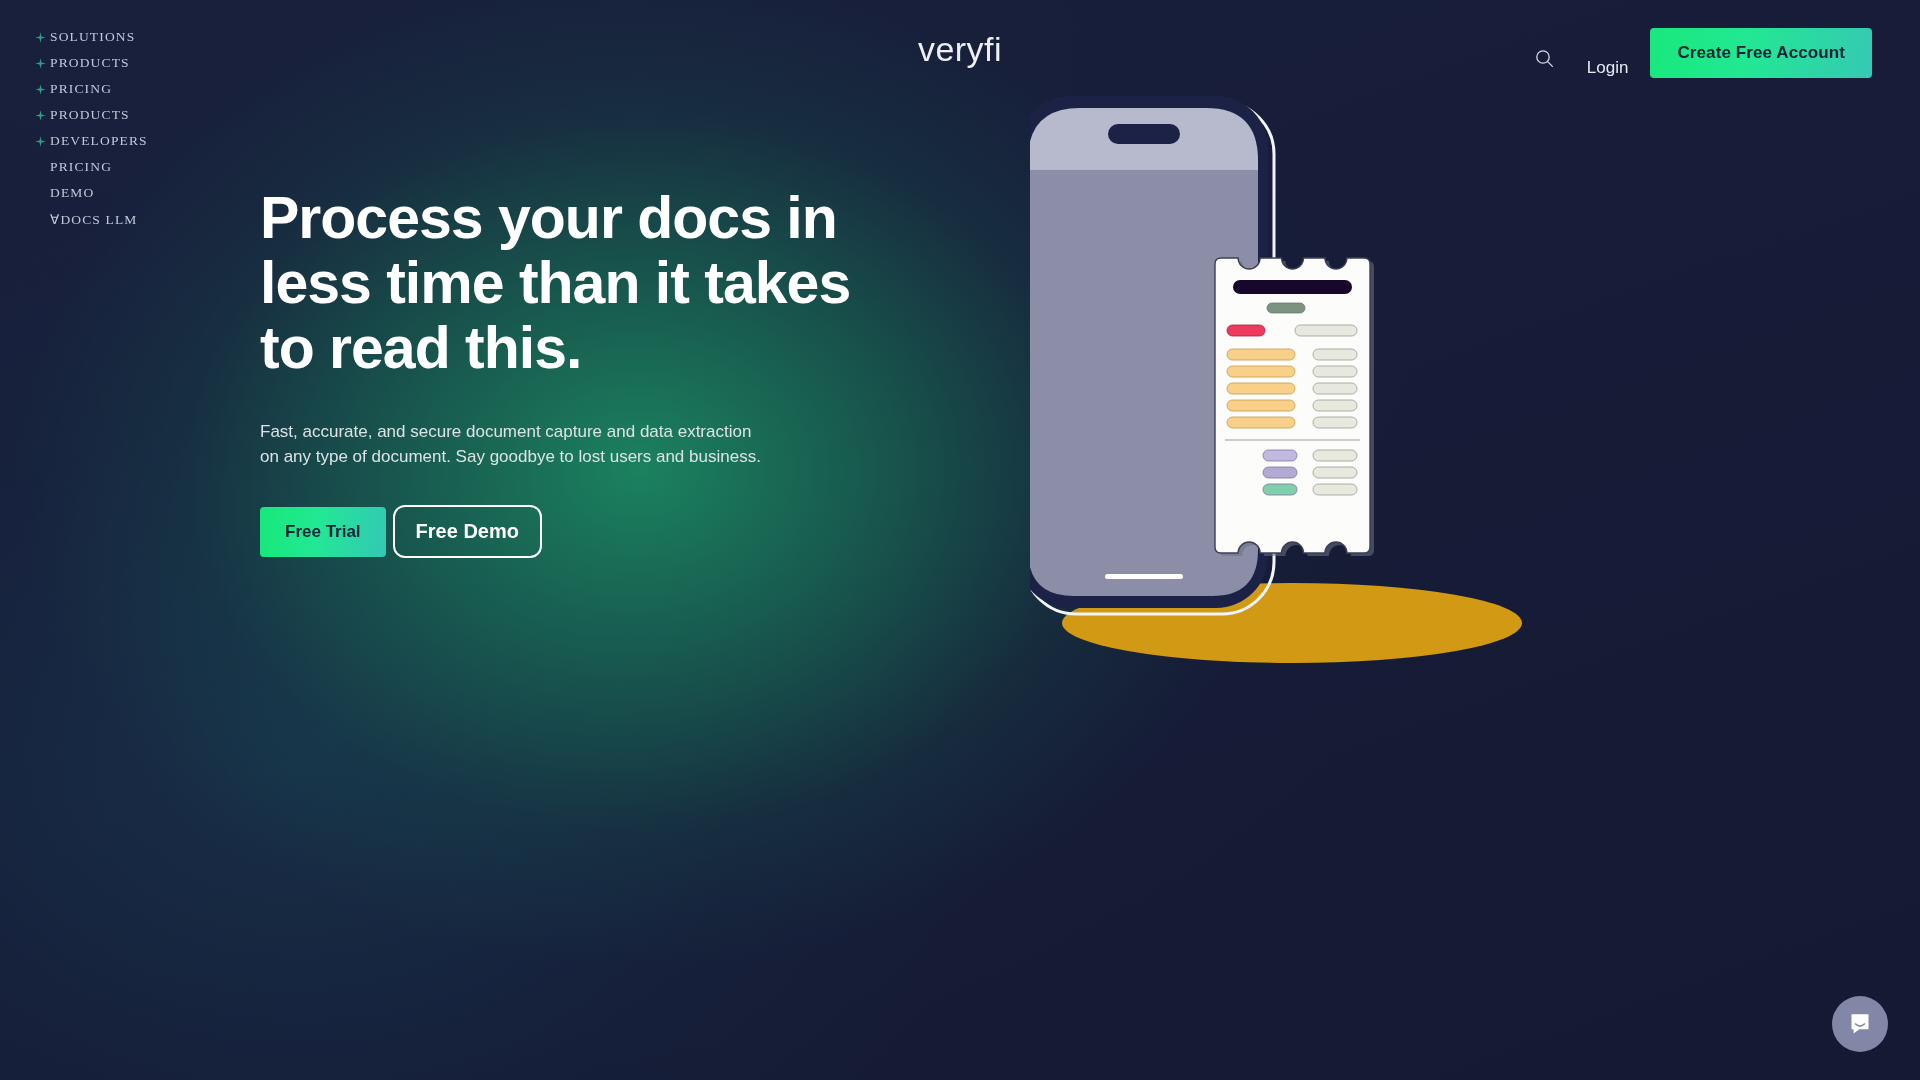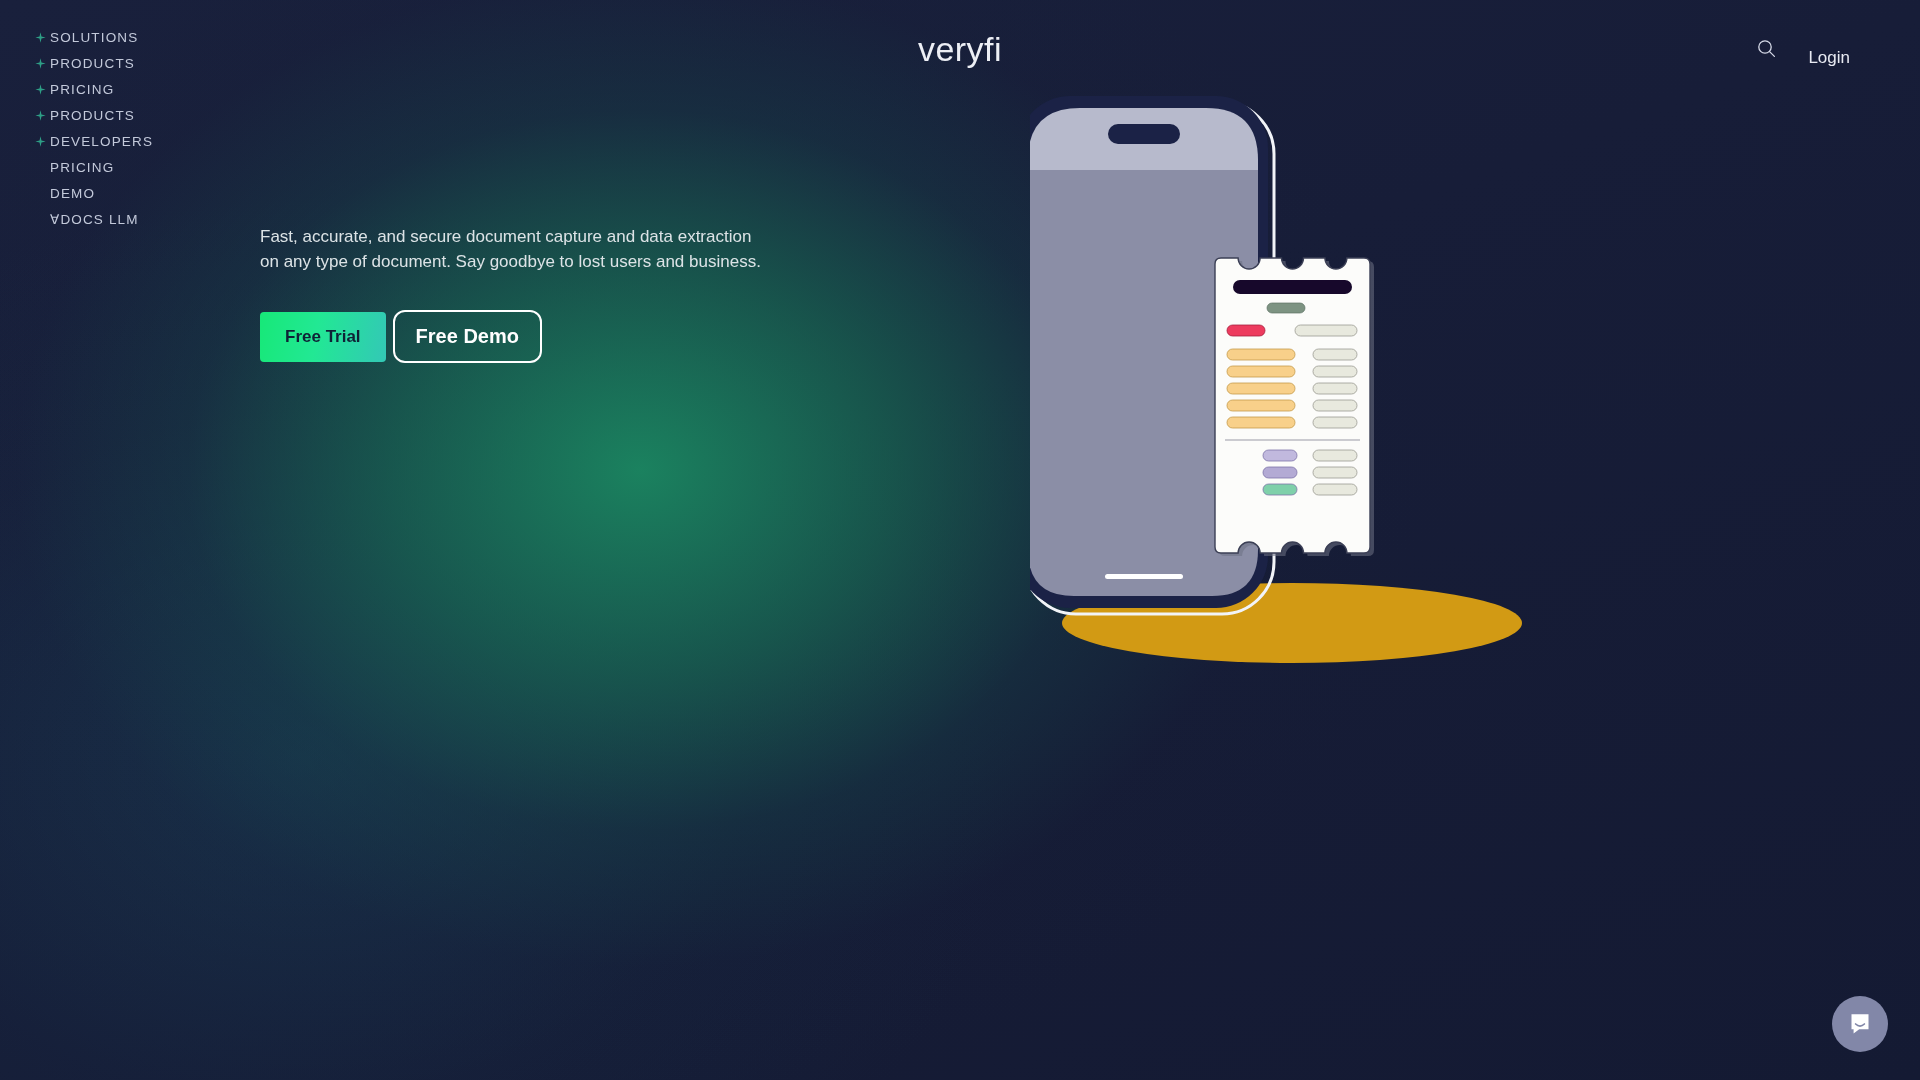--- a/index.html
+++ b/index.html
@@ -52,20 +52,21 @@
   
   #nav { position:absolute; left:30px; top:24px; z-index:20; }
   .nav-item {
     display:flex; align-items:center; height:26px;
     margin-bottom:0; cursor:pointer; white-space:nowrap;
   }
   .nav-ico { width:20px; flex:0 0 20px; display:flex; align-items:center; justify-content:center; }
   .nav-label {
     color:#C3C9DA; font-size:13.5px; letter-spacing:1.15px;
     font-weight:400;
+    font-family:Liberation Serif, serif;
   }
 
   
   #hero { position:absolute; left:260px; top:186px; z-index:15; }
   #headline {
     color:#FFFFFF; font-size:59px; line-height:65px;
     font-weight:700; letter-spacing:-1.0px; white-space:pre-line;
   }
   #subhead {
     margin-top:38px;
@@ -107,20 +108,21 @@
   <div id="logo">veryfi</div>
 
   <div id="header-right">
     <div id="search-btn">
       <svg width="19" height="19" viewBox="0 0 19 19" fill="none">
         <circle cx="8" cy="8" r="6.2" stroke="#D6DAE8" stroke-width="1.3"></circle>
         <line x1="12.6" y1="12.6" x2="17.4" y2="17.4" stroke="#D6DAE8" stroke-width="1.3" stroke-linecap="round"></line>
       </svg>
     </div>
     <a id="login-link">Login</a>
+    <button id="cta-btn">Create Free Account</button>
   </div>
 </div>
 
 <div id="nav">
     <div class="nav-item">
       <span class="nav-ico">
         <svg width="11" height="11" viewBox="0 0 12 12">
           <path d="M6 0.4 L7.05 4.95 L11.6 6 L7.05 7.05 L6 11.6 L4.95 7.05 L0.4 6 L4.95 4.95 Z" fill="#2E9E86"></path>
         </svg>
       </span>
@@ -166,20 +168,23 @@
       <span class="nav-ico"></span>
       <span class="nav-label">DEMO</span>
     </div>
     <div class="nav-item">
       <span class="nav-ico"></span>
       <span class="nav-label">∀DOCS LLM</span>
     </div>
   </div>
 
 <div id="hero">
+  <h1 id="headline">Process your docs in
+less time than it takes
+to read this.</h1>
   <p id="subhead">Fast, accurate, and secure document capture and data extraction
 on any type of document. Say goodbye to lost users and business.</p>
   <div id="hero-buttons">
     <button id="free-trial-btn">Free Trial</button>
     <button id="free-demo-btn">Free Demo</button>
   </div>
 </div>
 
 <div id="illustration">
   <svg width="620" height="620" viewBox="0 0 620 620" fill="none">

